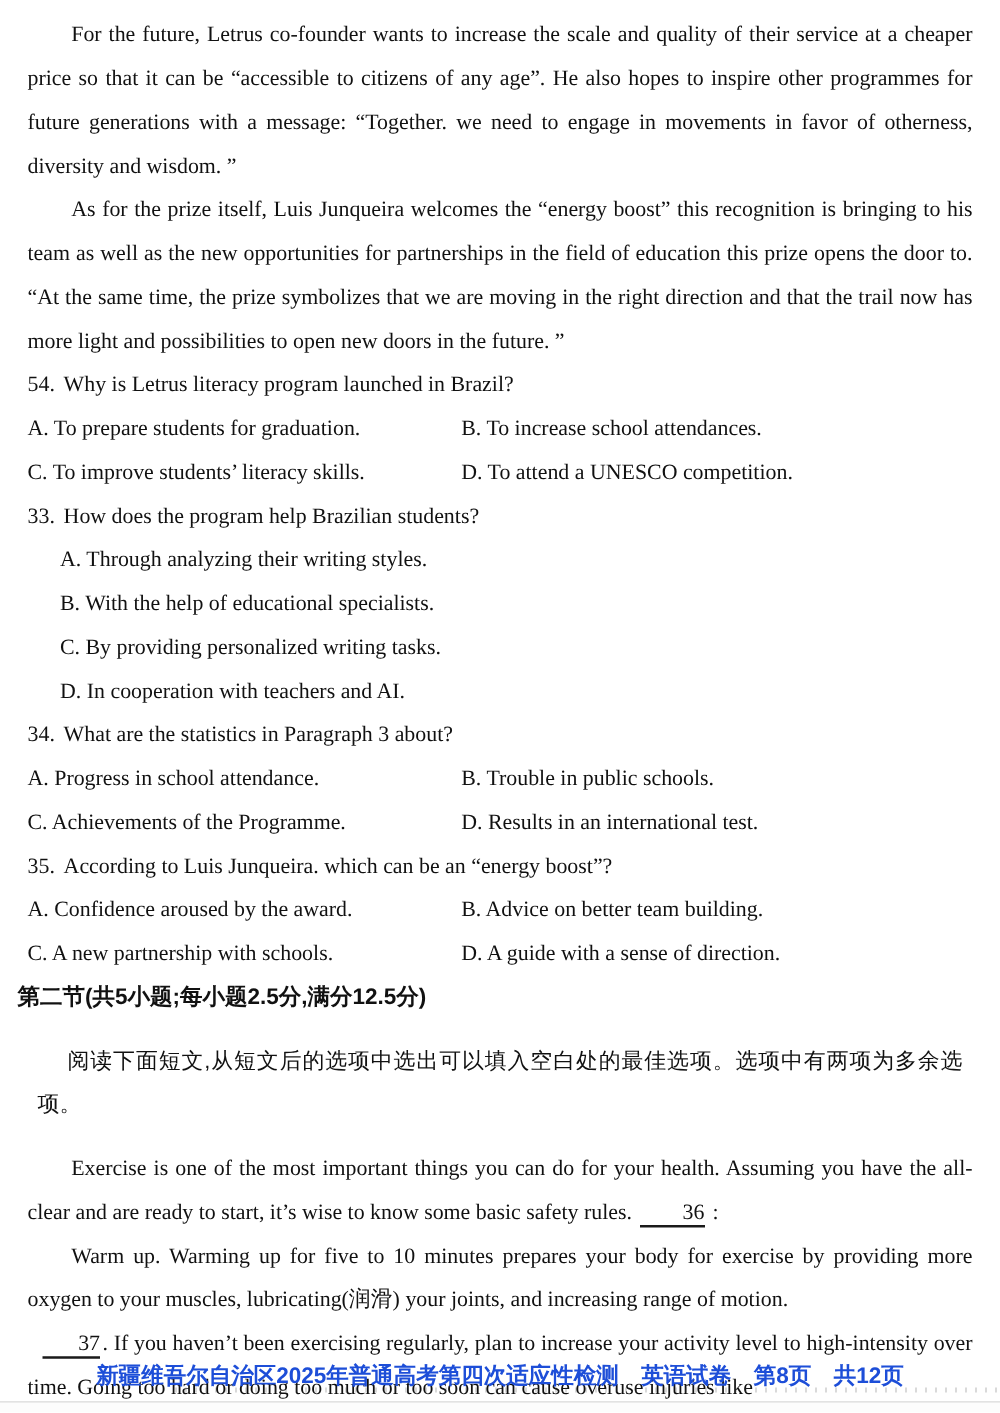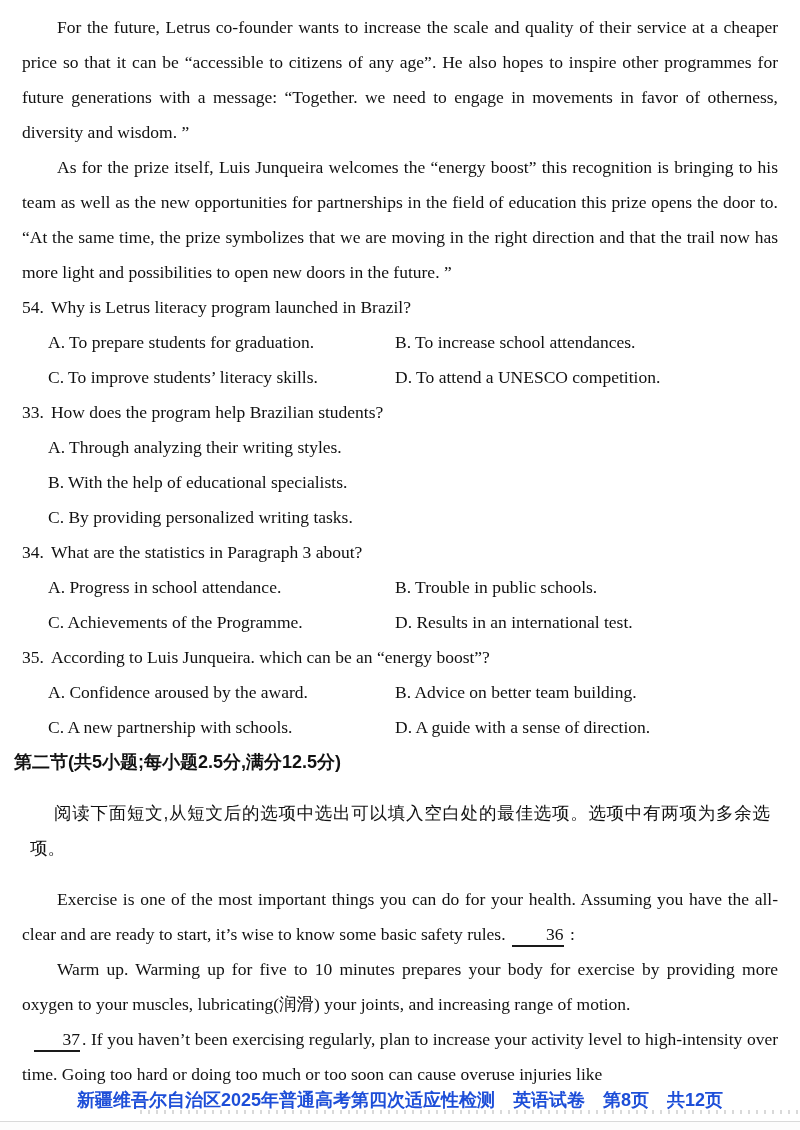--- a/index.html
+++ b/index.html
@@ -15,21 +15,21 @@
     position:absolute;top:10px;left:22px;right:22px;
     font-size:17.5px;line-height:35px;
   }
   .para{
     margin:0;
     text-align:justify;
     text-indent:35px;
   }
   .q-line{white-space:normal;}
   .q-num{margin-right:7px;}
-  .opt-row{margin-left:26px;display:flex;}
+  .opt-row{display:flex;}
   .opt-row .opt-cell-a{flex:0 0 347px;}
   .opt-row .opt-cell-b{flex:1 1 auto;}
   .opt-list{margin-left:26px;}
   .cn-block{
     margin-left:-8px;margin-right:-8px;
   }
   .cn-heading{
     font-weight:bold;
     font-size:18px;
     font-family:"Liberation Sans","DejaVu Sans",sans-serif;
@@ -100,20 +100,21 @@
     </div>
 
     <div class="question">
       <div class="q-line">
         <span class="q-num">33.</span><span>How does the program help Brazilian students?</span>
       </div>
       <div class="opt-list">
         <div>A. Through analyzing their writing styles.</div>
         <div>B. With the help of educational specialists.</div>
         <div>C. By providing personalized writing tasks.</div>
+        <div>D. In cooperation with teachers and AI.</div>
       </div>
     </div>
 
     <div class="question">
       <div class="q-line">
         <span class="q-num">34.</span><span>What are the statistics in Paragraph 3 about?</span>
       </div>
       <div class="opt-row">
         <span class="opt-cell-a">A. Progress in school attendance.</span>
         <span class="opt-cell-b">B. Trouble in public schools.</span>

